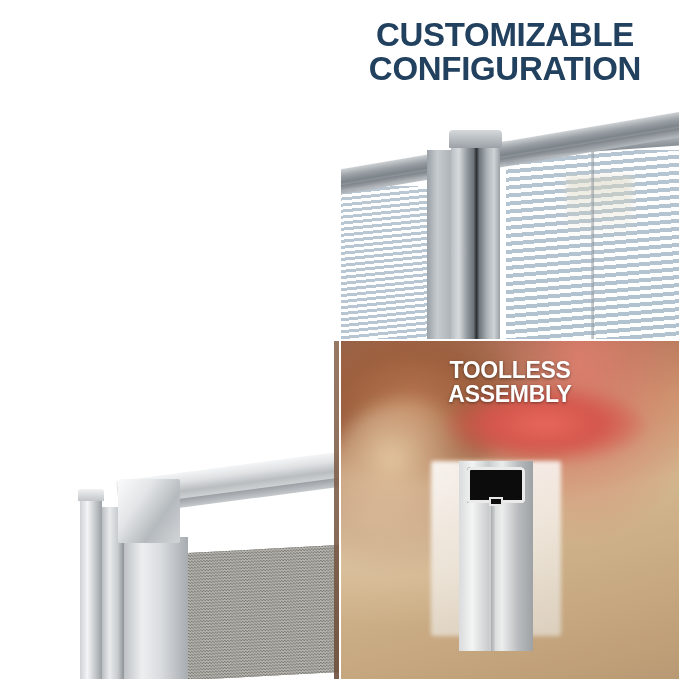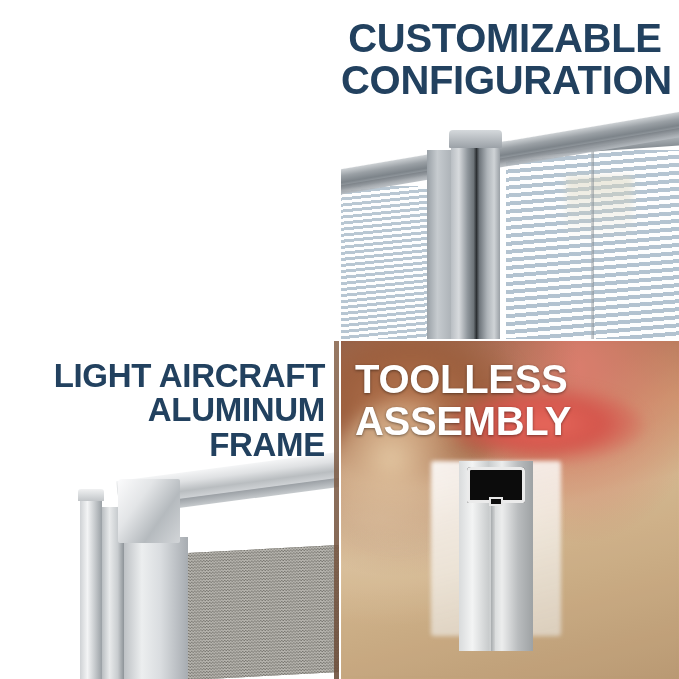--- a/index.html
+++ b/index.html
@@ -205,21 +205,21 @@
   }
   .tr-railR{
     position:absolute;left:160px;top:142px;width:181px;height:16px;
     background:linear-gradient(180deg,#c9ced2,#878e94);
     transform:rotate(-4deg);transform-origin:left center;
   }
   .tr-mullion{
     position:absolute;left:250px;top:150px;width:3px;height:189px;
     background:linear-gradient(90deg,#aeb4b9,#7e858b);opacity:.55;
   }
-  .cap-tr{left:0;right:10px;top:18px;font-size:40px;text-align:center;}
+  .cap-tr{left:0;right:10px;top:18px;font-size:33px;text-align:center;}
 
   
   .bl-bg{position:absolute;inset:0;background:#ffffff;}
   
   .bl-toprail{
     position:absolute;left:118px;top:140px;width:252px;height:30px;
     background:linear-gradient(180deg,#f4f5f6 0%,#dfe1e3 30%,#b9bdc0 62%,#cfd2d5 86%,#8f9499 100%);
     transform:rotate(-7.5deg);transform-origin:left center;
   }
   .bl-toprail-edge{
@@ -330,21 +330,21 @@
     position:absolute;left:126px;top:126px;width:58px;height:36px;
     background:#0c0c0c;
     border-radius:4px 4px 2px 2px;
     box-shadow:inset 0 0 0 3px rgba(255,255,255,.92);
   }
   .br-cavity-notch{
     position:absolute;left:148px;top:156px;width:14px;height:9px;
     background:#0c0c0c;
     box-shadow:inset 0 0 0 2px rgba(255,255,255,.9);
   }
-  .cap-br{left:14px;right:14px;top:18px;font-size:40px;text-align:left;}
+  .cap-br{left:14px;right:14px;top:18px;font-size:23px;text-align:center;}
 
   
   .gutter-v{position:absolute;left:339px;top:0;width:2px;height:679px;background:#ffffff;z-index:60;}
   .gutter-h{position:absolute;left:0;top:339px;width:679px;height:2px;background:#ffffff;z-index:60;}
 </style>
 </head>
 <body>
 
 <div class="collage">
 
@@ -372,23 +372,20 @@
       <div class="bl-fabric"></div>
       <div class="bl-toprail"></div>
       <div class="bl-toprail-edge"></div>
       <div class="bl-stile3"></div>
       <div class="bl-stile2"></div>
       <div class="bl-stile1"></div>
       <div class="bl-stile1-cap"></div>
       <div class="bl-corner"></div>
       <div class="bl-rightedge"></div>
     </div>
-    <div class="caption cap-navy cap-bl">LIGHT AIRCRAFT
-ALUMINUM
-FRAME</div>
   </div>
 
   <div class="quad q-br">
     <div class="photo">
       <div class="br-bg"></div>
       <div class="br-carpet"></div>
       <div class="br-hand"></div>
       <div class="br-hand2"></div>
       <div class="br-fingers"></div>
       <div class="br-board"></div>

